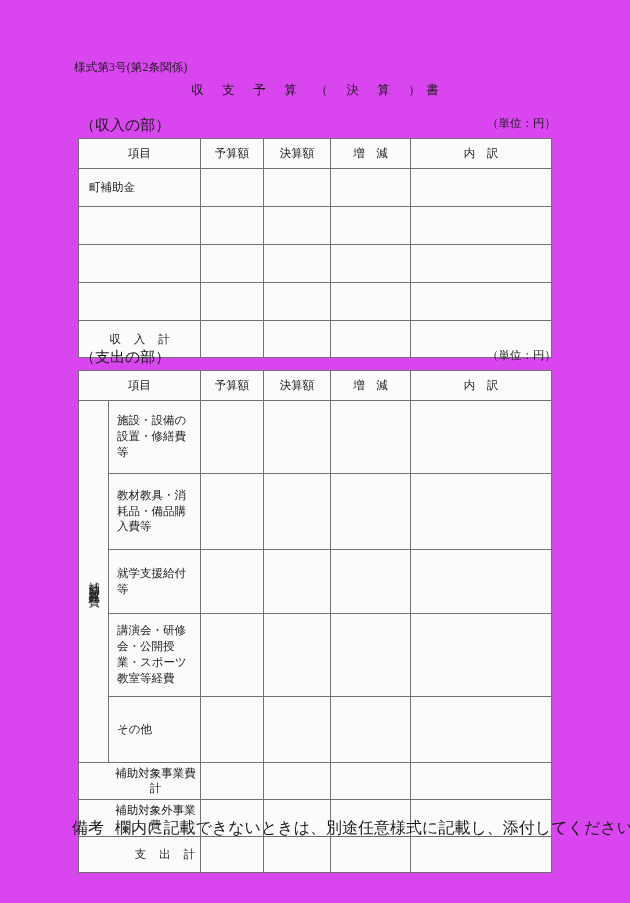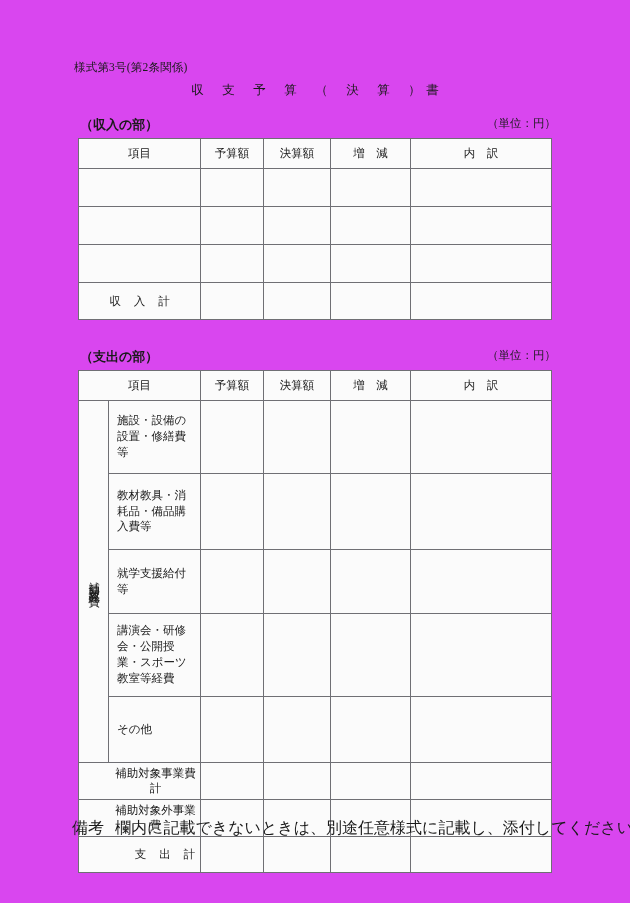--- a/index.html
+++ b/index.html
@@ -40,23 +40,22 @@
     text-align: center;
     font-size: 12.5px;
     letter-spacing: 5.5px;
     text-indent: 5.5px;
     white-space: nowrap;
     font-family: Liberation Mono, monospace;
   }
 
   .section-label {
     position: absolute;
-    font-size: 13px;
-    white-space: nowrap;
-    font-weight: bold;
+    font-size: 15px;
+    white-space: nowrap;
   }
   .unit-label {
     position: absolute;
     font-size: 11.5px;
     white-space: nowrap;
   }
 
   
   table.form-table {
     position: absolute;
@@ -159,20 +158,27 @@
     <thead>
       <tr>
         <th class="col-head">項目</th>
         <th class="col-head">予算額</th>
         <th class="col-head">決算額</th>
         <th class="col-head">増　減</th>
         <th class="col-head">内　訳</th>
       </tr>
     </thead>
     <tbody>
+      <tr>
+        <td class="item-cell">町補助金</td>
+        <td class="blank-cell"></td>
+        <td class="blank-cell"></td>
+        <td class="blank-cell"></td>
+        <td class="blank-cell"></td>
+      </tr>
       <tr>
         <td class="item-cell"></td>
         <td class="blank-cell"></td>
         <td class="blank-cell"></td>
         <td class="blank-cell"></td>
         <td class="blank-cell"></td>
       </tr>
       <tr>
         <td class="item-cell"></td>
         <td class="blank-cell"></td>

